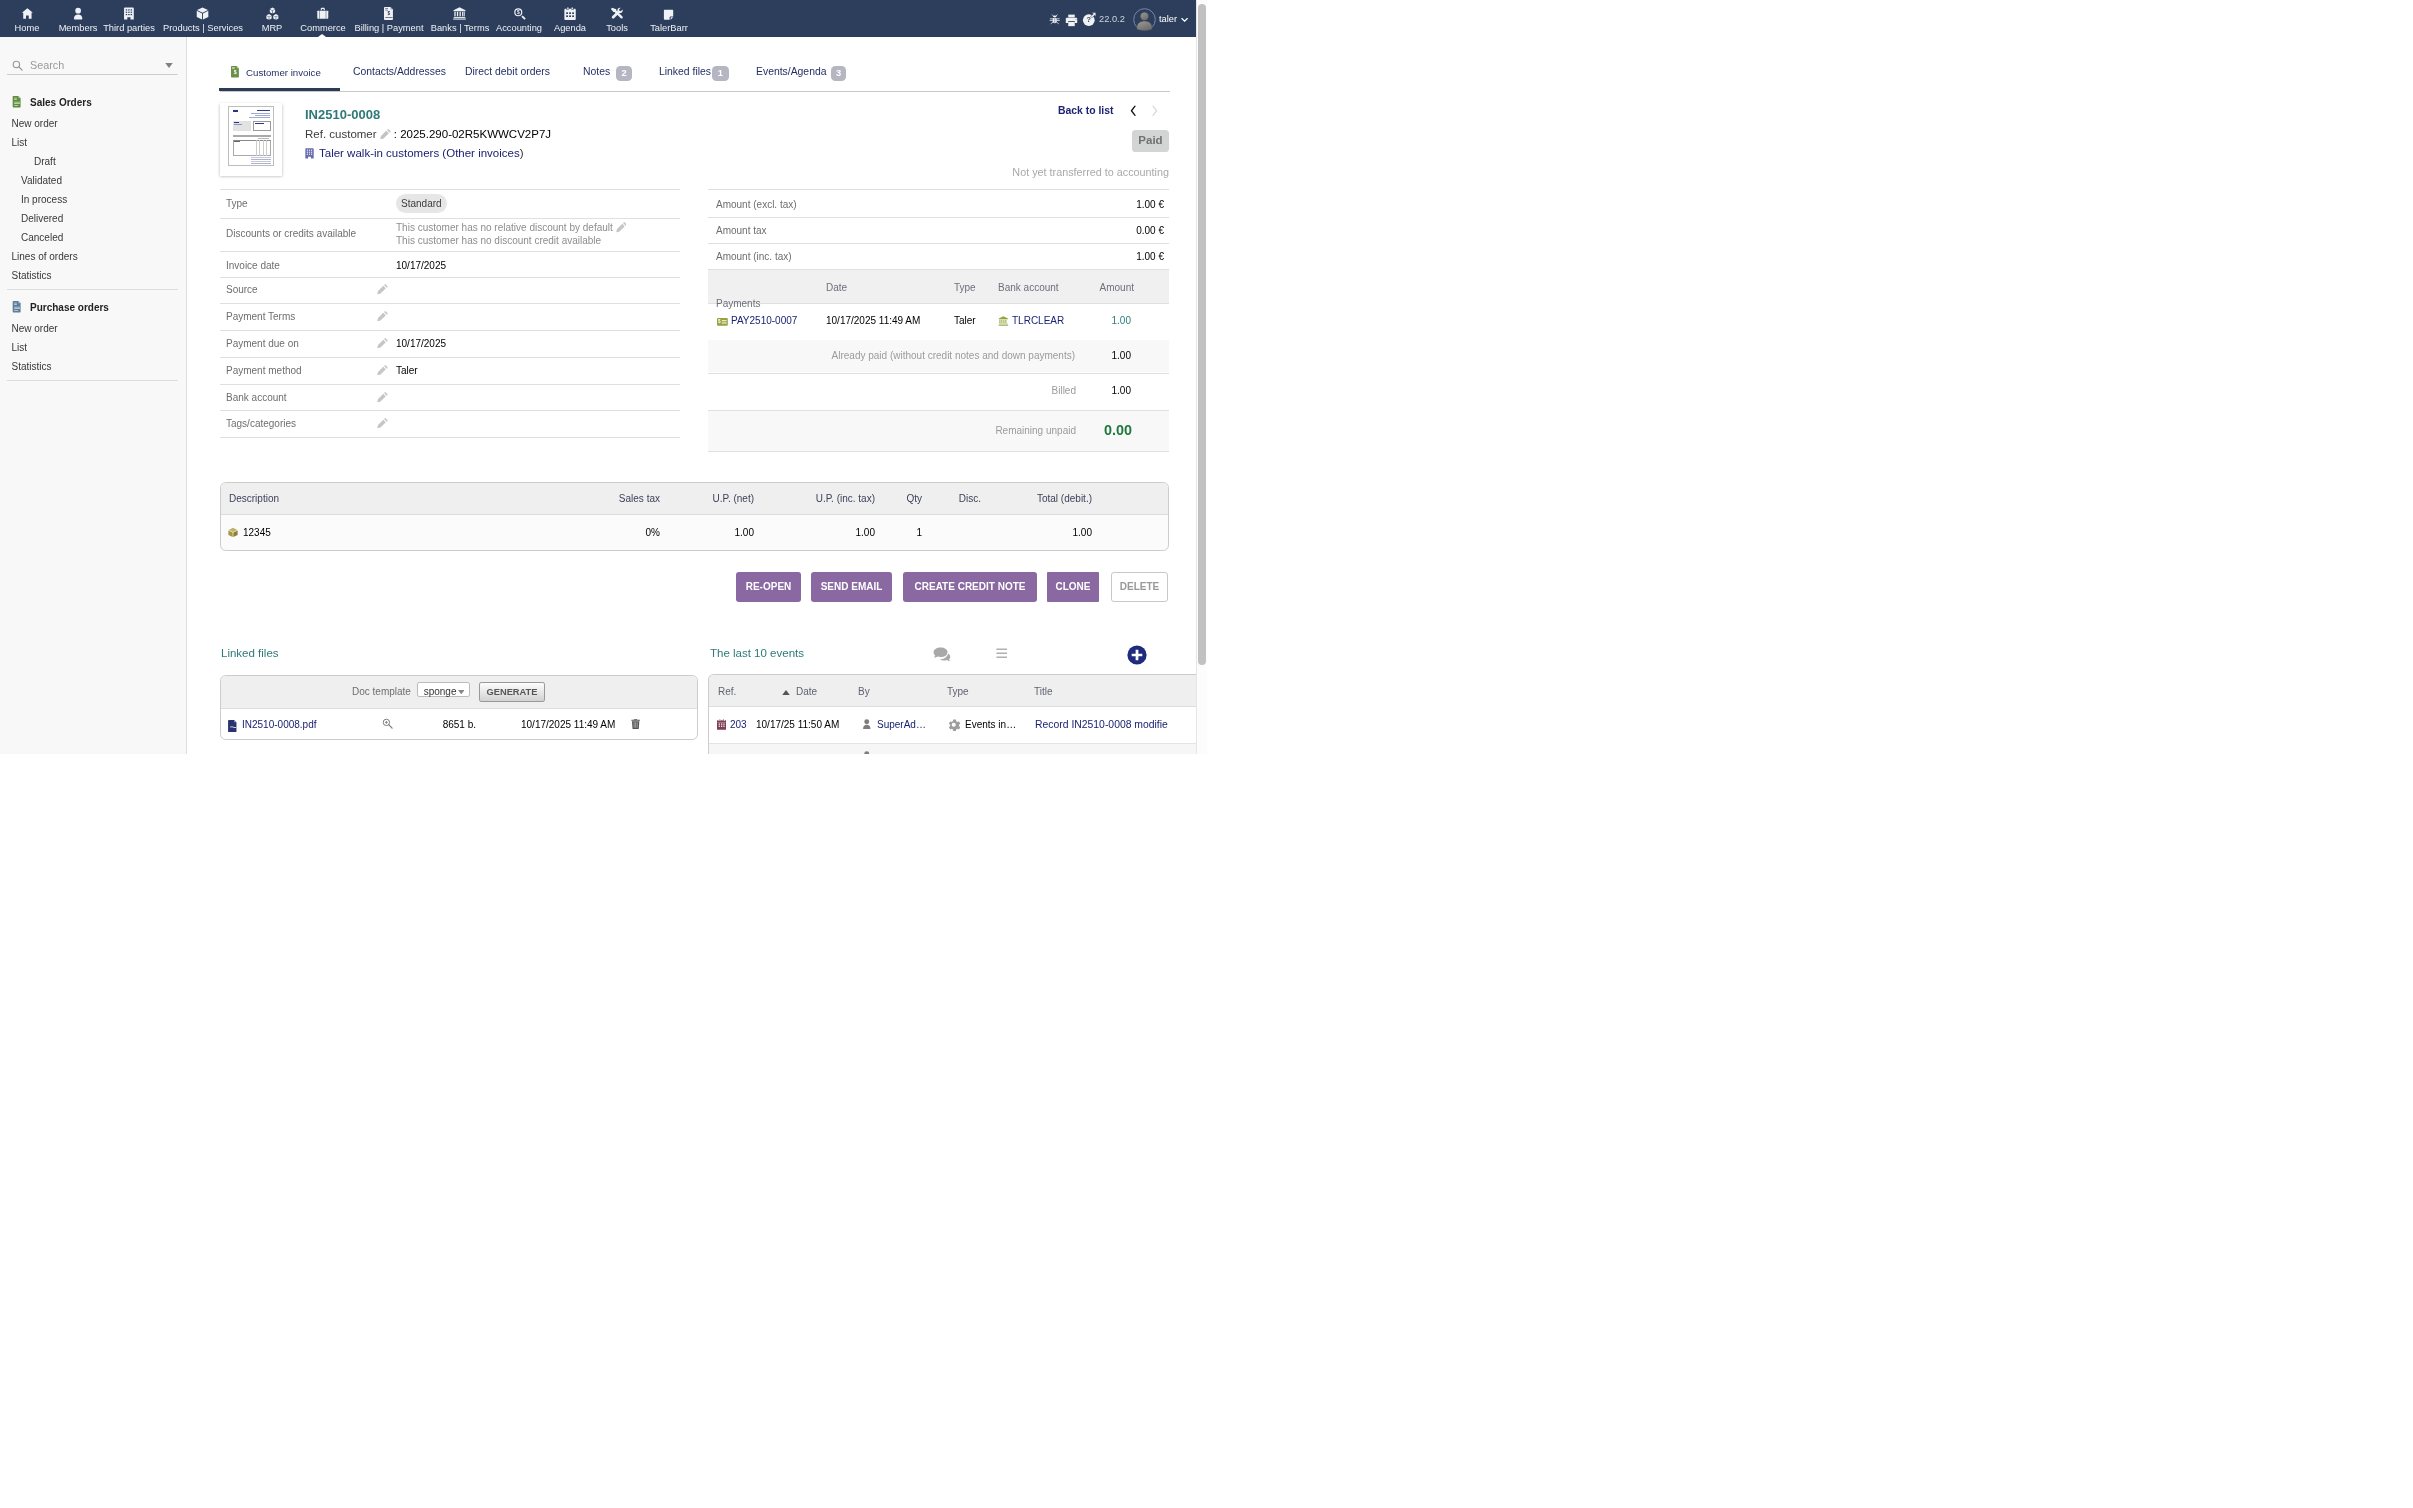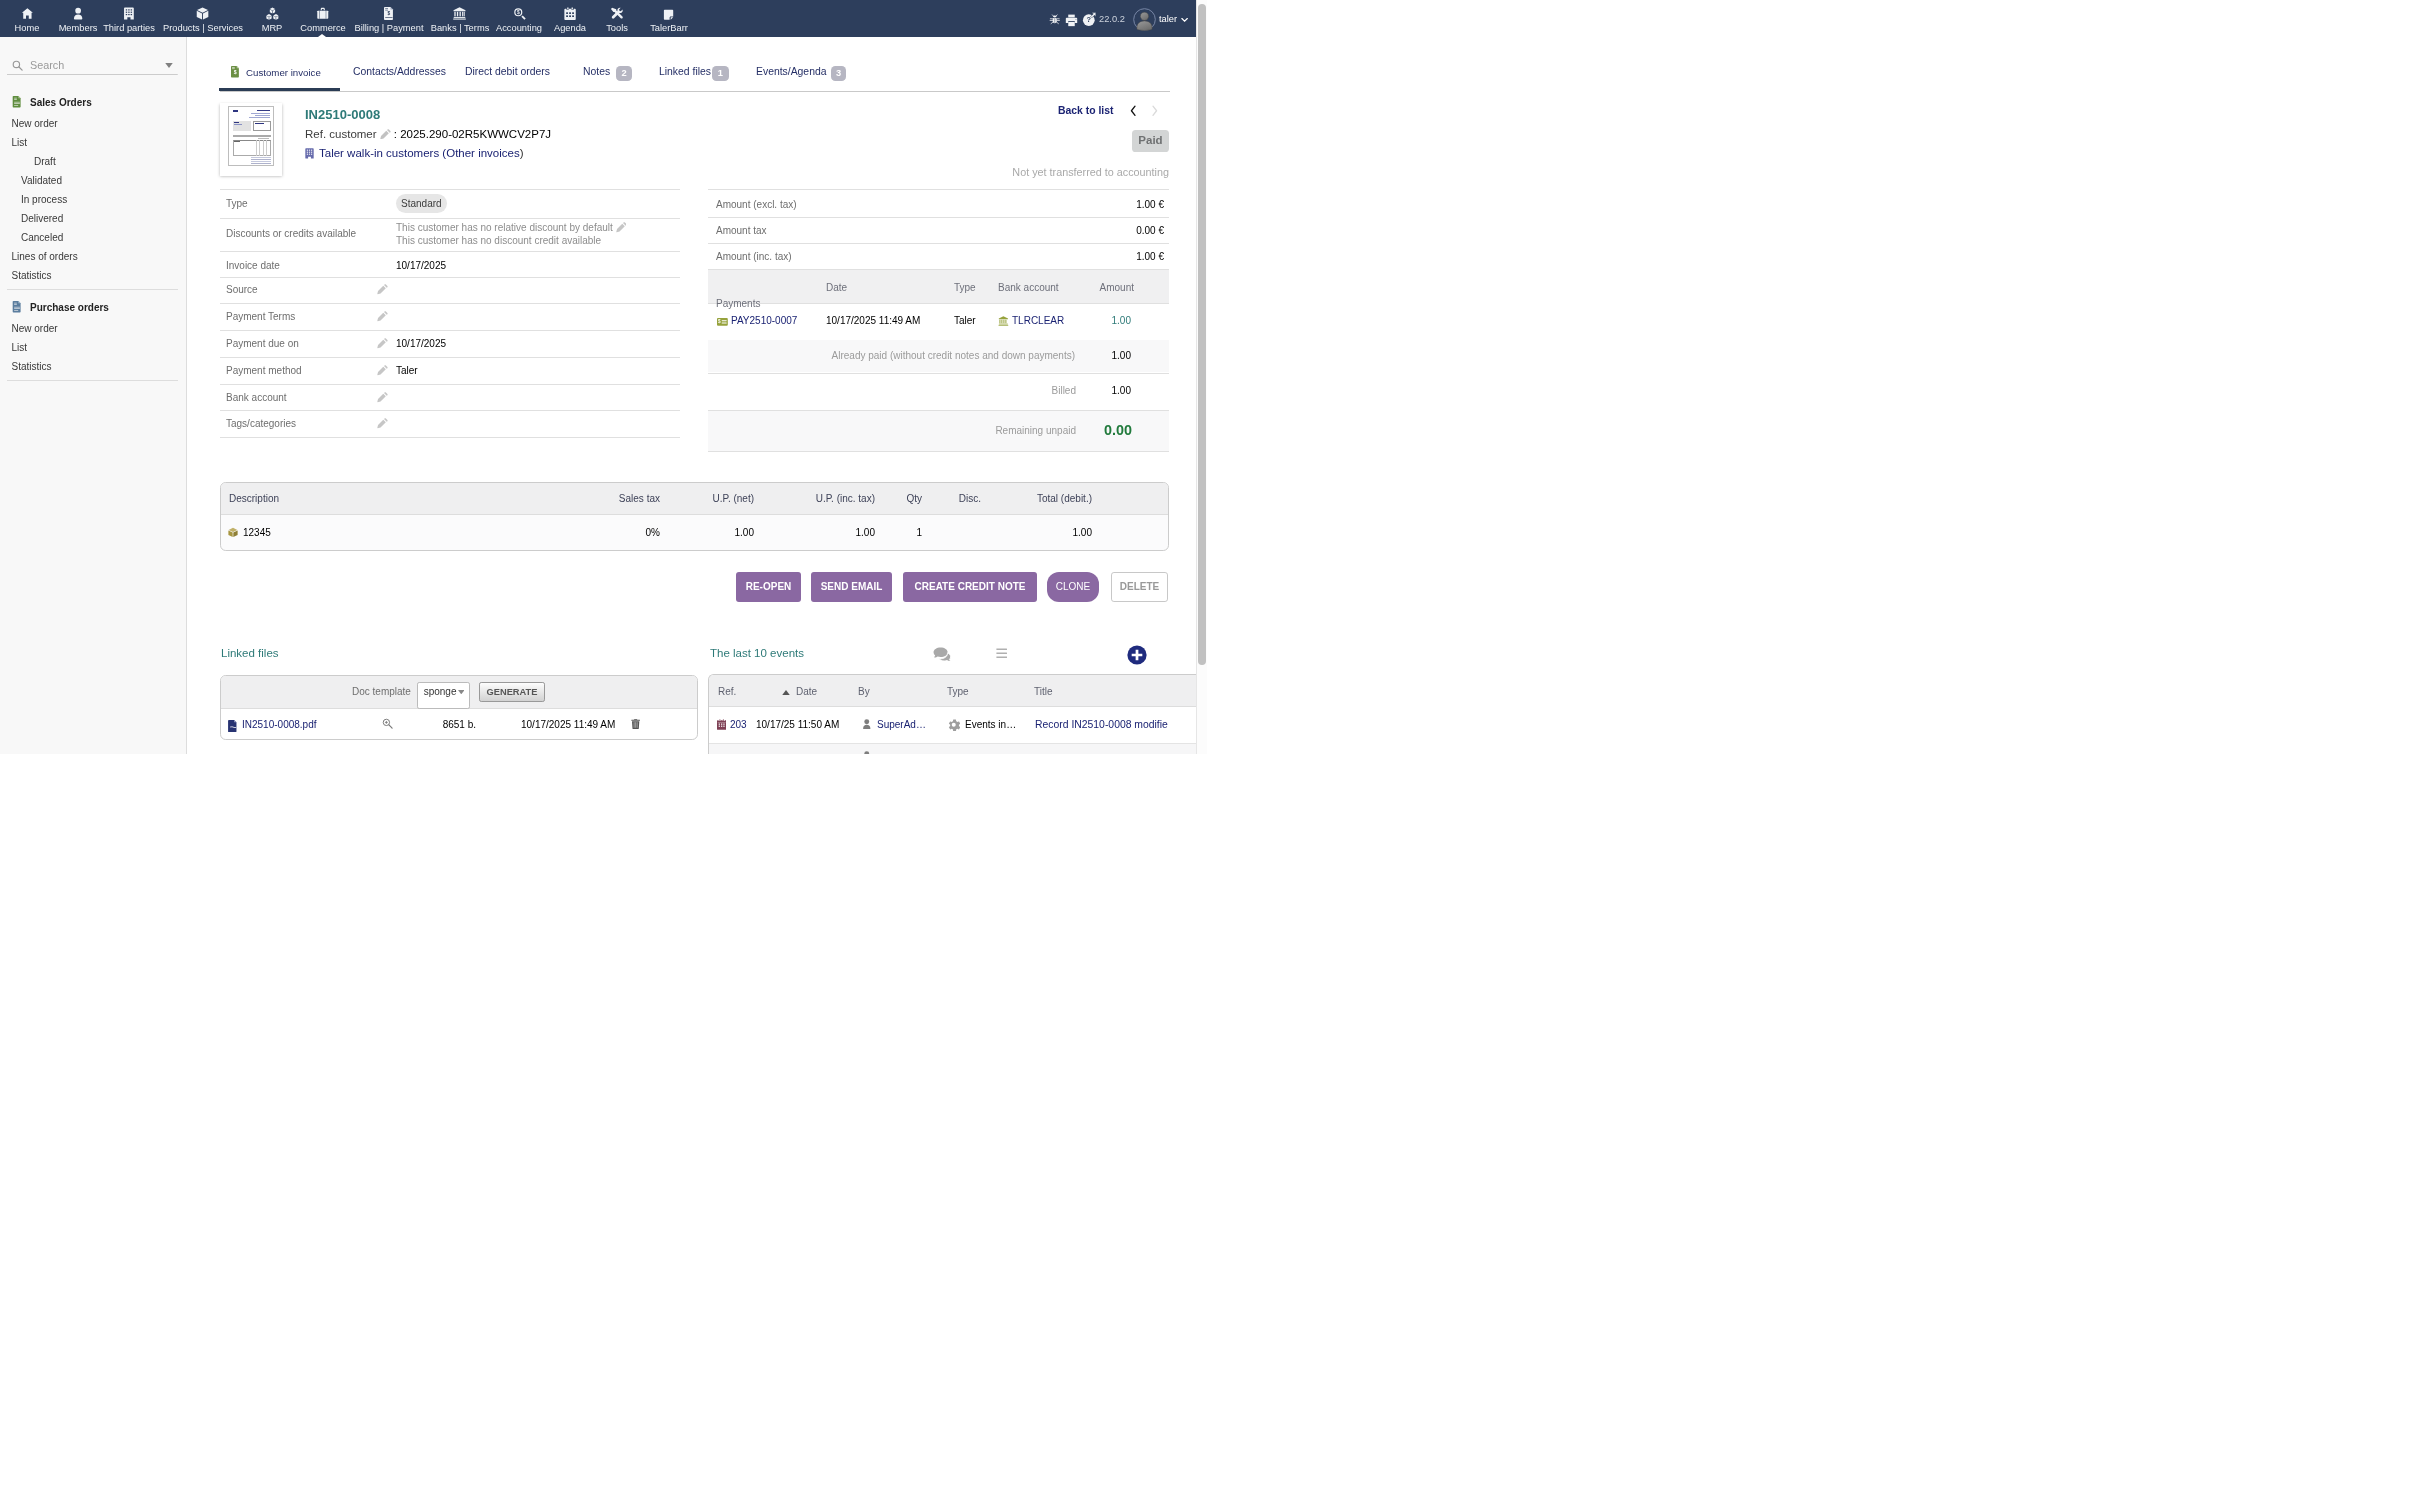--- a/index.html
+++ b/index.html
@@ -470,29 +470,29 @@
     <div class="txt" style="left:243px;top:527px">12345</div>
     <div class="txt r" style="left:588px;top:527px;width:72px">0%</div>
     <div class="txt r" style="left:682px;top:527px;width:72px">1.00</div>
     <div class="txt r" style="left:789px;top:527px;width:86px">1.00</div>
     <div class="txt r" style="left:872px;top:527px;width:50px">1</div>
     <div class="txt r" style="left:1020px;top:527px;width:72px">1.00</div>
 
     <div class="abs" style="left:736px;top:572px;width:65px;height:29.5px;background:#8a68a2;border-radius:2.9px;color:#fff;font-weight:bold;font-size:10px;text-align:center;line-height:29.5px">RE-OPEN</div>
     <div class="abs" style="left:811px;top:572px;width:81px;height:29.5px;background:#8a68a2;border-radius:2.9px;color:#fff;font-weight:bold;font-size:10px;text-align:center;line-height:29.5px">SEND EMAIL</div>
     <div class="abs" style="left:903px;top:572px;width:134px;height:29.5px;background:#8a68a2;border-radius:2.9px;color:#fff;font-weight:bold;font-size:10px;text-align:center;line-height:29.5px">CREATE CREDIT NOTE</div>
-    <div class="abs" style="left:1047px;top:572px;width:52px;height:29.5px;background:#8a68a2;border-radius:12px;color:#fff;font-weight:normal;font-size:10px;text-align:center;line-height:29.5px">CLONE</div>
+    <div class="abs" style="left:1047px;top:572px;width:52px;height:29.5px;background:#8a68a2;border-radius:1px;color:#fff;font-weight:bold;font-size:10px;text-align:center;line-height:29.5px">CLONE</div>
     <div class="abs" style="left:1111px;top:572px;width:57px;height:29.5px;background:#fff;border:0.7px solid #c8c8c8;border-radius:2.9px;color:#999;font-weight:bold;font-size:10px;text-align:center;line-height:28px">DELETE</div>
 
     <div class="txt teal" style="left:221px;top:647px;font-size:11.5px">Linked files</div>
     <div class="abs" style="left:220px;top:675px;width:478px;height:65px;border:0.7px solid #ccc;border-radius:5.7px;background:#fff;overflow:hidden">
       <div class="abs" style="left:0;top:0;width:100%;height:33px;background:#efeff0;border-bottom:0.7px solid #ddd"></div>
     </div>
     <div class="txt lbl-grey" style="left:352px;top:686px">Doc template</div>
-    <div class="abs" style="left:417px;top:682px;width:53px;height:27px;background:#fff;border:0.7px solid #bbb;border-radius:2.2px;font-size:10px;color:#333;line-height:17px;padding-left:5.7px">sponge
+    <div class="abs" style="left:417px;top:682px;width:53px;height:15px;background:#fff;border:0.7px solid #bbb;border-radius:2.2px;font-size:10px;color:#333;line-height:17px;padding-left:5.7px">sponge
       <svg class="abs" style="right:5px;top:7.2px" width="6.5" height="4.3" viewBox="0 0 12 8">
           <path d="M0 0h12L6 8z" fill="#888"></path>
         </svg>
     </div>
     <div class="abs" style="left:479px;top:682px;width:66px;height:20px;background:linear-gradient(#fdfdfd,#d2d2d2);border:0.7px solid #999;border-radius:2.2px;color:#555;font-weight:bold;font-size:9.3px;text-align:center;line-height:19.4px">GENERATE</div>
     <svg class="abs" style="left:228px;top:720px" width="9.3" height="12.2" viewBox="0 0 384 512" fill="#283372">
         <path d="M32 0h224l96 96v384c0 18-14 32-32 32H32c-18 0-32-14-32-32V32C0 14 14 0 32 0z"></path>
         <path d="M256 0v96h96z" fill="#9aa0c5"></path>
         <path d="M86 280c40-10 90-12 136 2 50 15 96 14 120 8v34c-30 8-80 8-132-8-44-13-90-11-124-2z" fill="#fff"></path>
       </svg>

